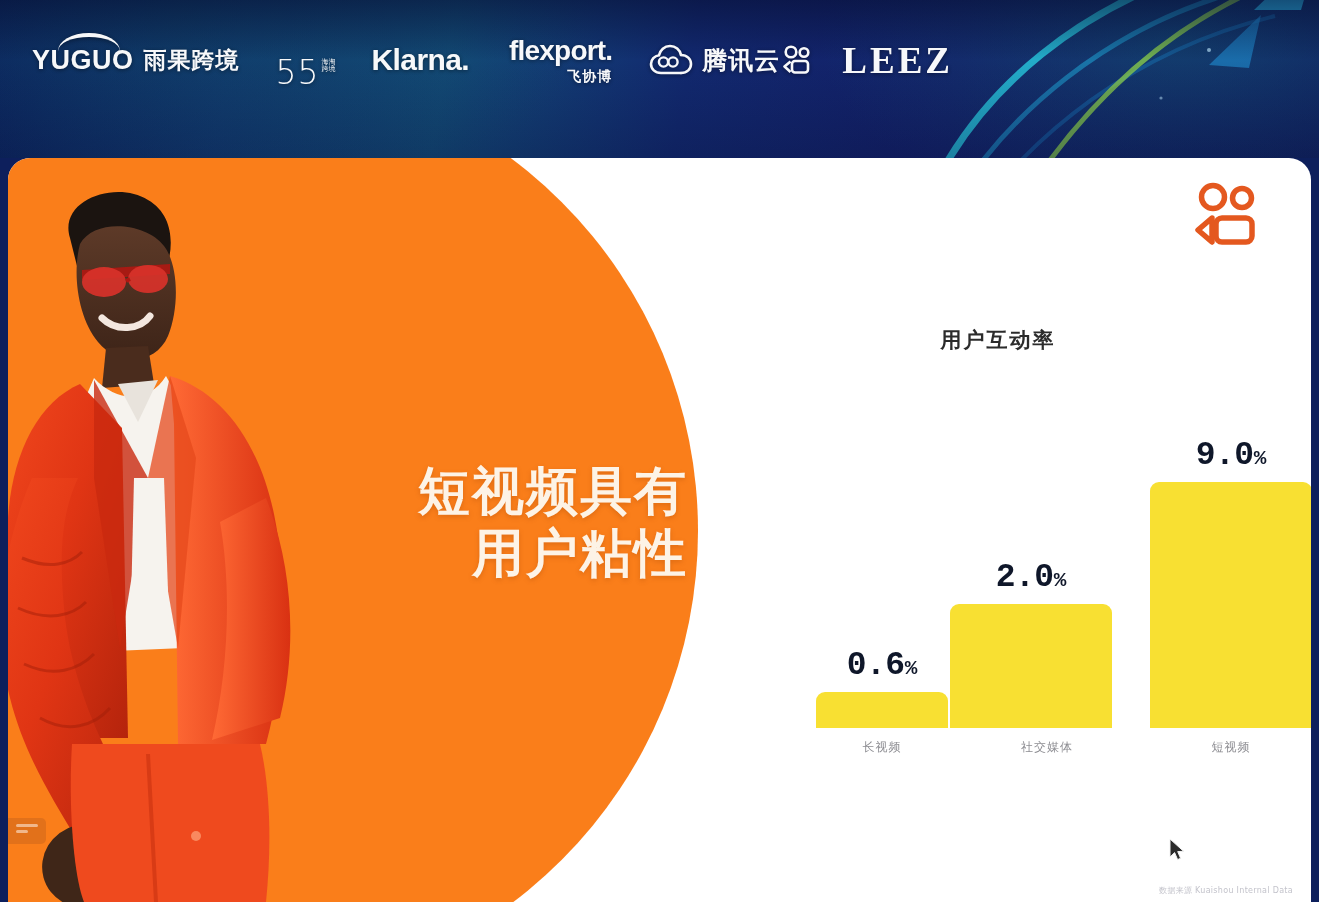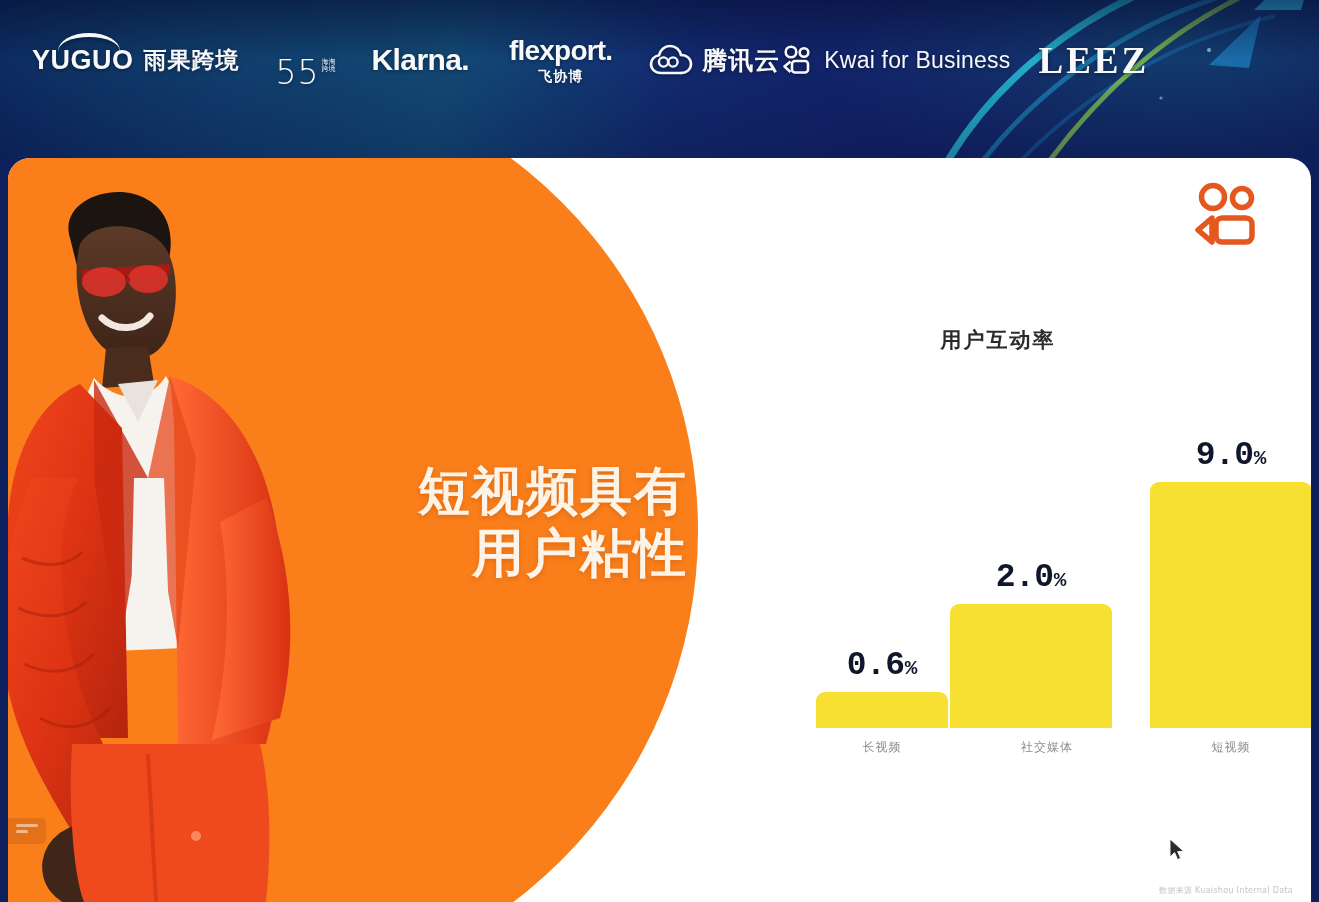--- a/index.html
+++ b/index.html
@@ -78,21 +78,21 @@
 
   .logo-55 { margin-right: 36px; display:flex; align-items:flex-start;margin-top:24px; }
   .logo-55 .num { font-size: 33px; font-weight: 300; letter-spacing: 1px; font-family: "DejaVu Sans", sans-serif; }
   .logo-55 .tiny {
     font-size: 7px; line-height: 7px; margin-left: 2px; margin-top: 5px;
     letter-spacing: 0px; font-weight: 400; text-align: left;
   }
 
   .logo-klarna { margin-right: 40px; font-size: 30px; font-weight: 700; letter-spacing: -0.6px; }
 
-  .logo-flexport { margin-right: 36px; flex-direction: column; align-items: center; }
+  .logo-flexport { margin-right: 36px; flex-direction: column; align-items: flex-end; }
   .logo-flexport .fp { font-size: 28px; font-weight: 700; letter-spacing: -0.8px; }
   .logo-flexport .fp-cn { font-size: 14px; font-weight: 700; margin-top: 1px; letter-spacing: 1px; }
 
   .logo-tencent { }
   .logo-tencent .tc-cn { font-size: 25px; font-weight: 700; margin-left: 8px; letter-spacing: 1px; }
 
   .logo-kwai { margin-right: 28px; }
   .logo-kwai .kw-txt { font-size: 23px; font-weight: 500; margin-left: 10px; letter-spacing: 0.2px; }
 
   .logo-leez { font-family: "Liberation Serif", serif; font-size: 37px; font-weight: 700; letter-spacing: 3px; }
@@ -286,21 +286,20 @@
         <span class="tc-cn">腾讯云</span>
       </div>
 
       <div class="logo logo-kwai">
         <svg width="34" height="30" viewBox="0 0 34 30">
           <circle cx="11" cy="7" r="5.3" fill="none" stroke="#fff" stroke-width="2.6"></circle>
           <circle cx="24" cy="7.5" r="4.3" fill="none" stroke="#fff" stroke-width="2.6"></circle>
           <rect x="12" y="16" width="16" height="11.5" rx="3" fill="none" stroke="#fff" stroke-width="2.6"></rect>
           <path d="M10.5 16.5 L4.5 21.5 L10.5 27" fill="none" stroke="#fff" stroke-width="2.6" stroke-linejoin="round"></path>
         </svg>
-        <span class="kw-txt">Kwai for Business</span>
       </div>
 
       <div class="logo logo-leez">LEEZ</div>
     </div>
   </div>
 
   <div class="card">
 
     <div class="orange-blob"></div>
 

